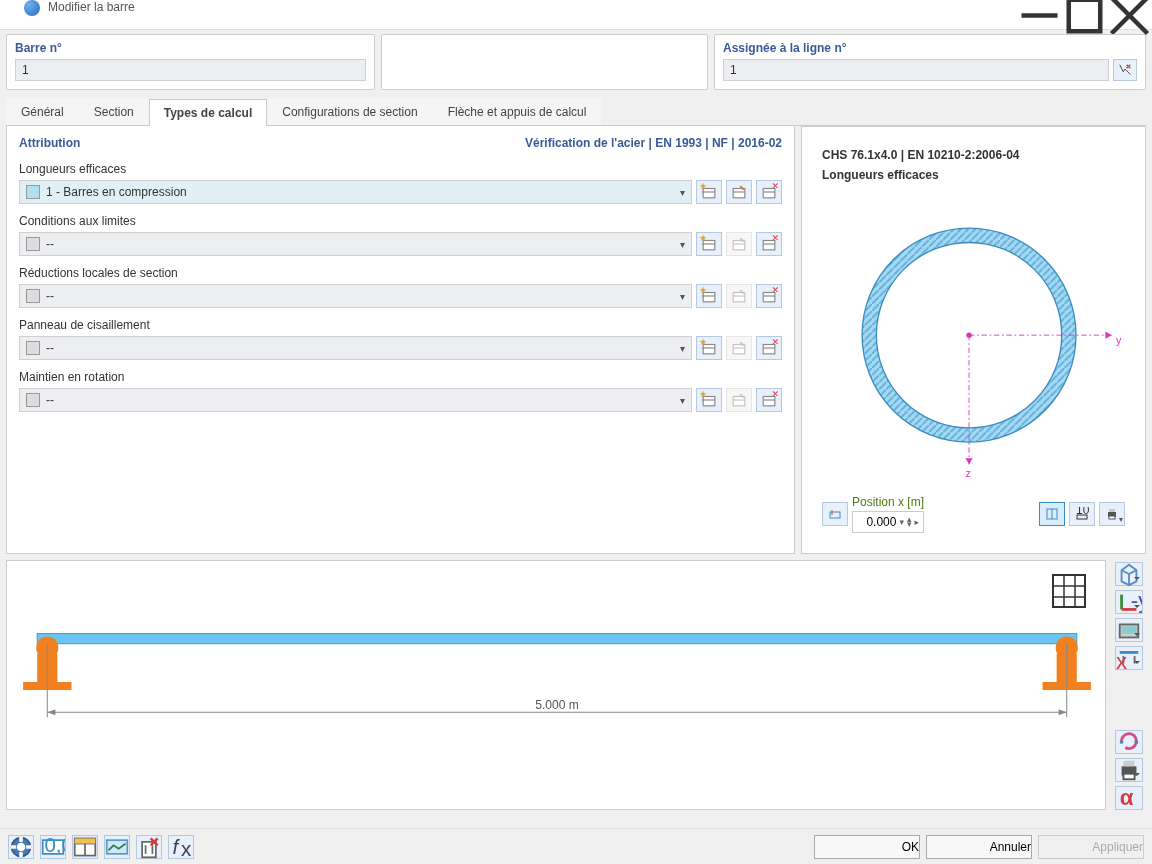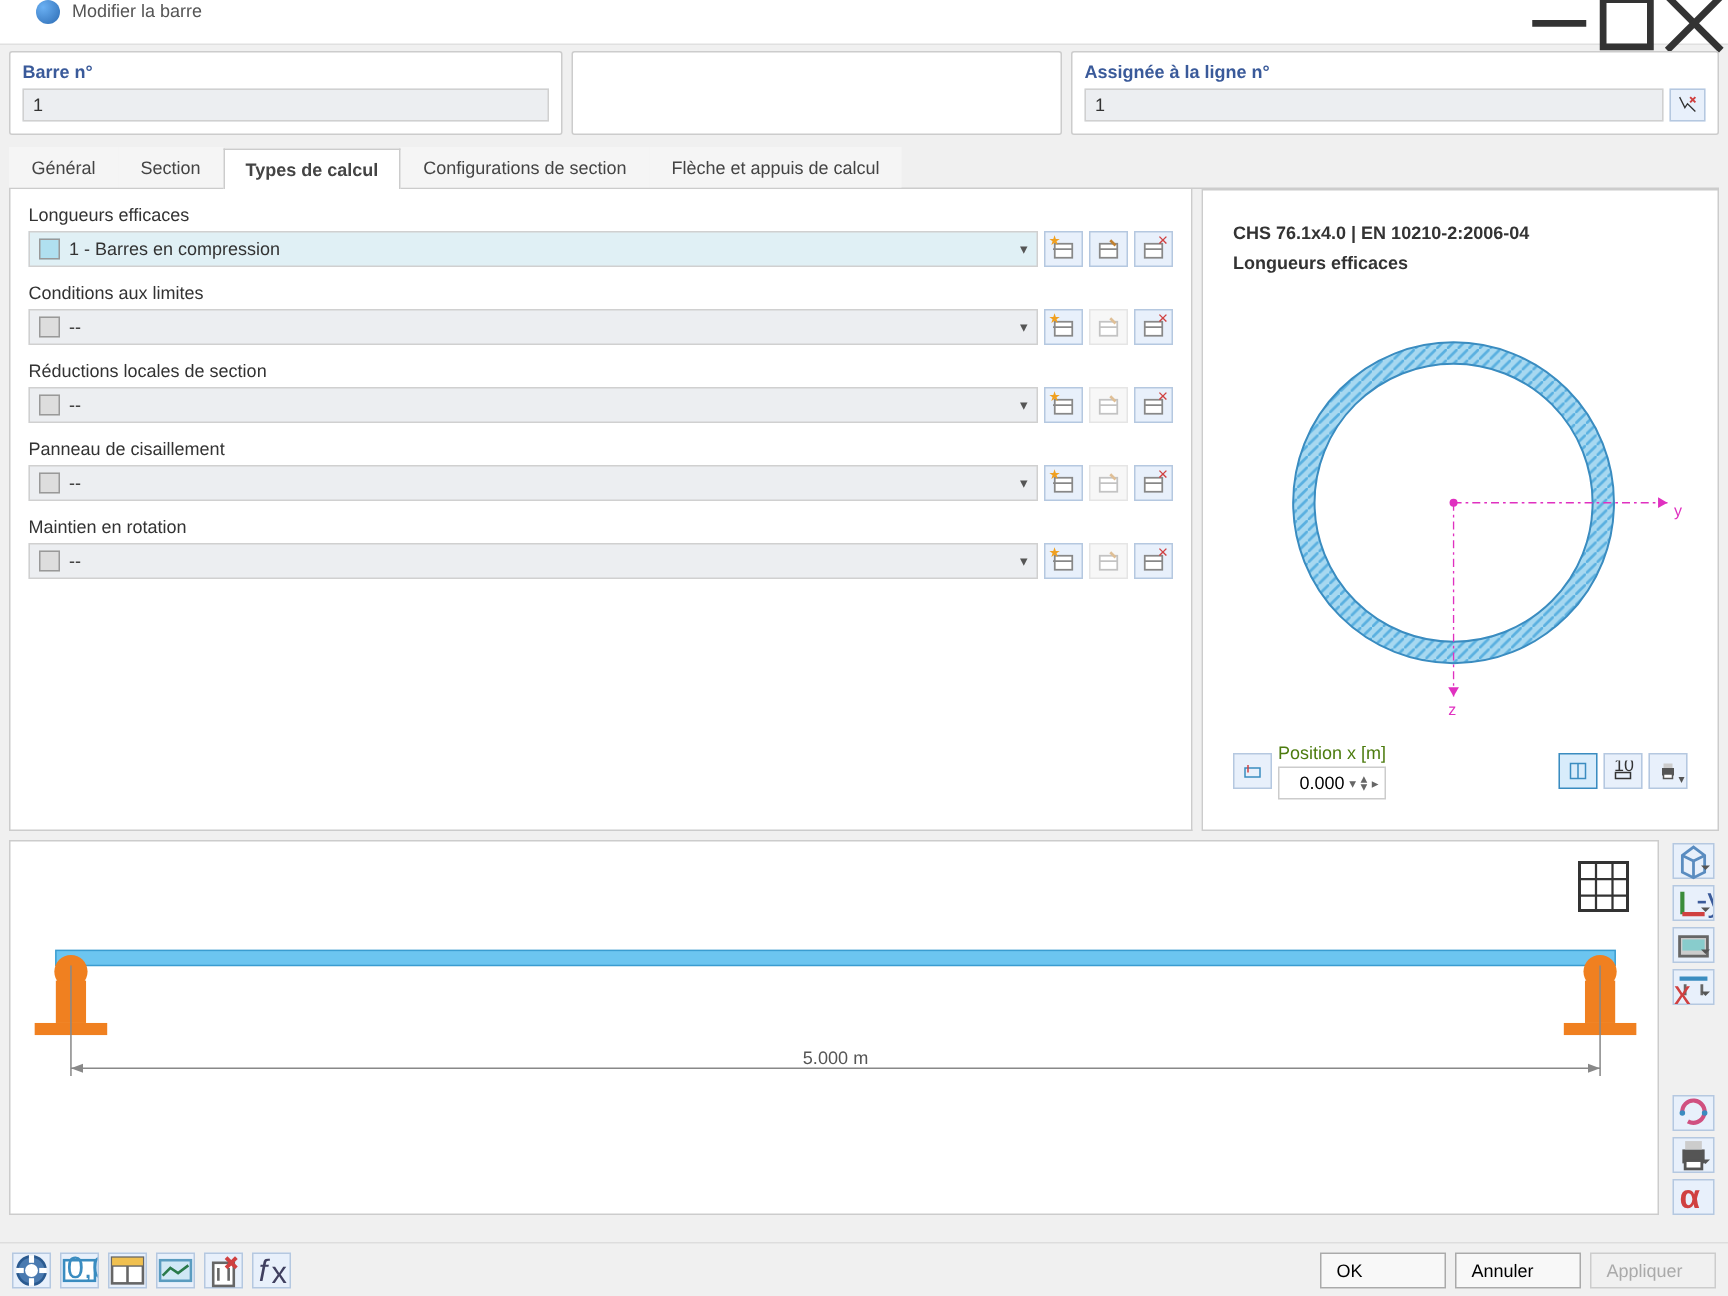--- a/index.html
+++ b/index.html
@@ -66,21 +66,21 @@
 .beam-row { display: flex; gap: 6px; height: 250px; margin-top: 6px; }
 .beam-canvas { flex: 1; background: #fff; border: 1px solid #ccc; position: relative; overflow: hidden; }
 .beam-sidebar { width: 34px; display: flex; flex-direction: column; gap: 4px; align-items: center; padding-top: 2px; }
 .beam-sidebar .spacer { flex: 1; }
 .side-btn { width: 28px; height: 24px; border: 1px solid #b5c8e0; background: #e8f0fb; display: flex; align-items: center; justify-content: center; position: relative; }
 .side-btn .tri { position: absolute; right: 2px; bottom: 2px; border: 3px solid transparent; border-top-color: #555; }
 
 .bottom-bar { position: absolute; bottom: 0; left: 0; right: 0; height: 36px; background: #f0f0f0; display: flex; align-items: center; padding: 0 8px; gap: 6px; border-top: 1px solid #ddd; }
 .bottom-bar .grow { flex: 1; }
 .tool-btn { width: 26px; height: 24px; border: 1px solid #b5c8e0; background: #e8f0fb; display: flex; align-items: center; justify-content: center; }
-.dlg-btn { width: 84px; height: 24px; border: 1px solid #aaa; background: #f8f8f8; text-align: left; line-height: 22px; cursor: pointer; padding-left: 10px; }
+.dlg-btn { width: 106px; height: 24px; border: 1px solid #aaa; background: #f8f8f8; text-align: right; line-height: 22px; cursor: pointer; }
 .dlg-btn.disabled { color: #aaa; background: #f0f0f0; border-color: #ccc; }
 .dlg-btn.primary { font-weight: 400; }
 
 .beam-grid-icon { position: absolute; top: 12px; right: 18px; }
 </style>
 </head>
 <body>
 
 <div class="titlebar">
   <div class="app-icon"></div>
@@ -131,20 +131,24 @@
   <div class="tabs-row">
     <div class="tab">Général</div>
     <div class="tab">Section</div>
     <div class="tab active">Types de calcul</div>
     <div class="tab">Configurations de section</div>
     <div class="tab">Flèche et appuis de calcul</div>
   </div>
 
   <div class="main-row">
     <div class="main-left">
+      <div class="attr-header">
+        <span class="attr-title">Attribution</span>
+        <span class="attr-norm">Vérification de l'acier | EN 1993 | NF | 2016-02</span>
+      </div>
       <div id="form-groups">
           <div class="form-group">
     <span class="form-label">Longueurs efficaces</span>
     <div class="form-row">
       <div class="dropdown sel">
         <span class="swatch "></span>
         <span class="dd-text">1 - Barres en compression</span>
         <span class="dd-arrow">▾</span>
       </div>
       <div class="icon-btn">

